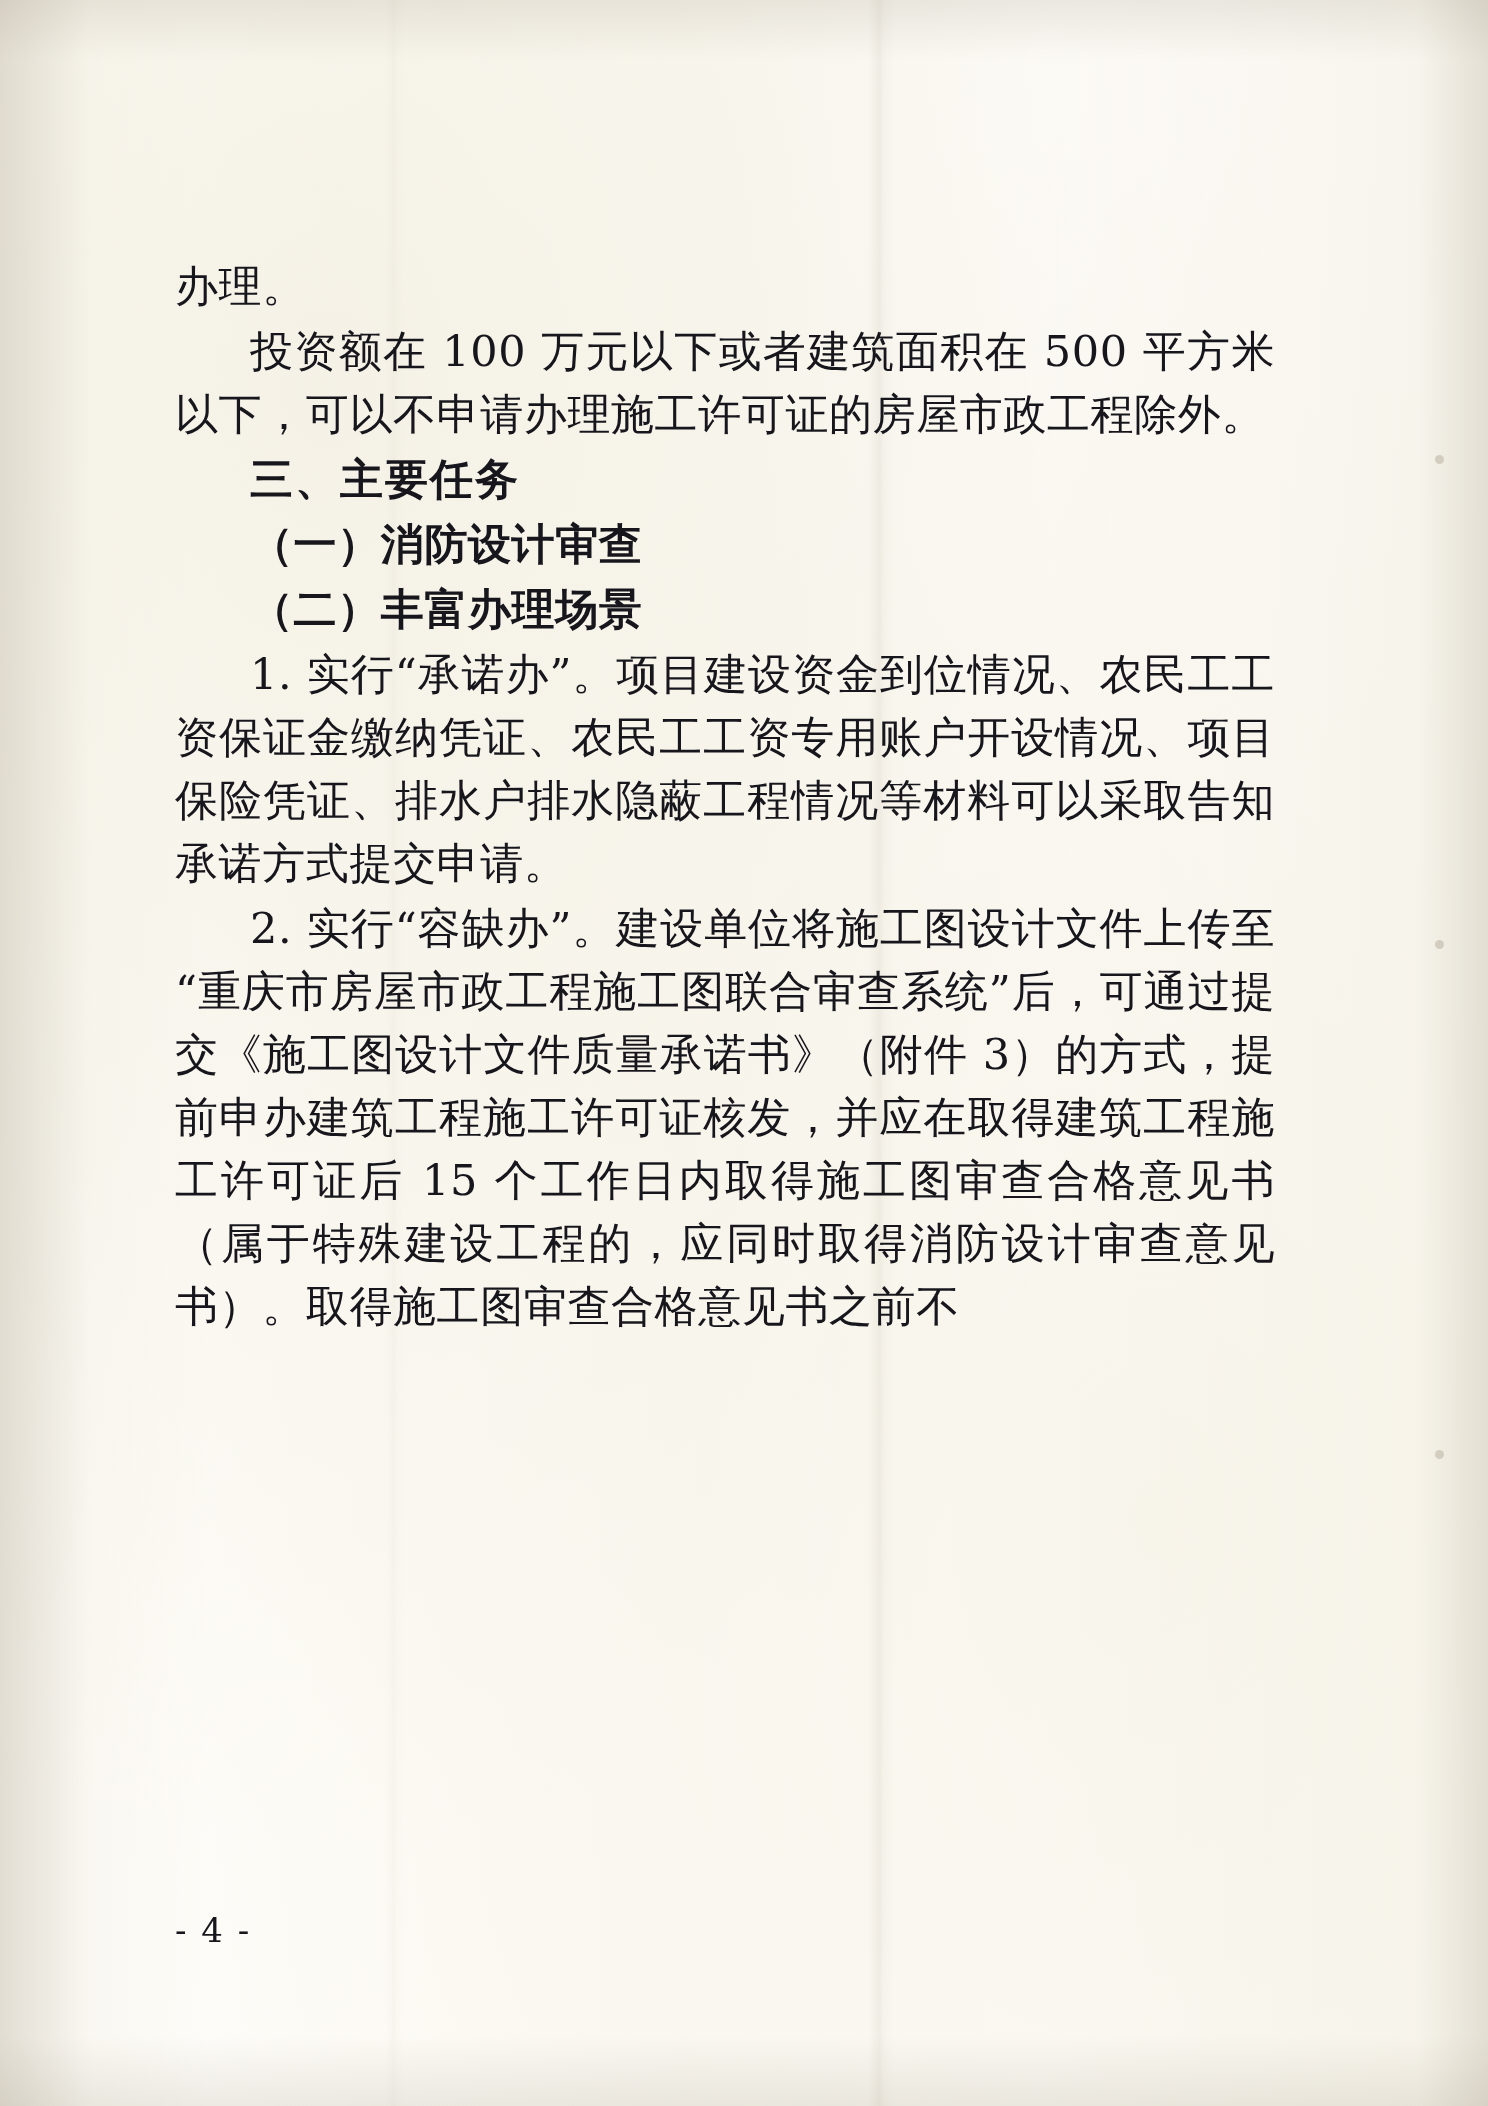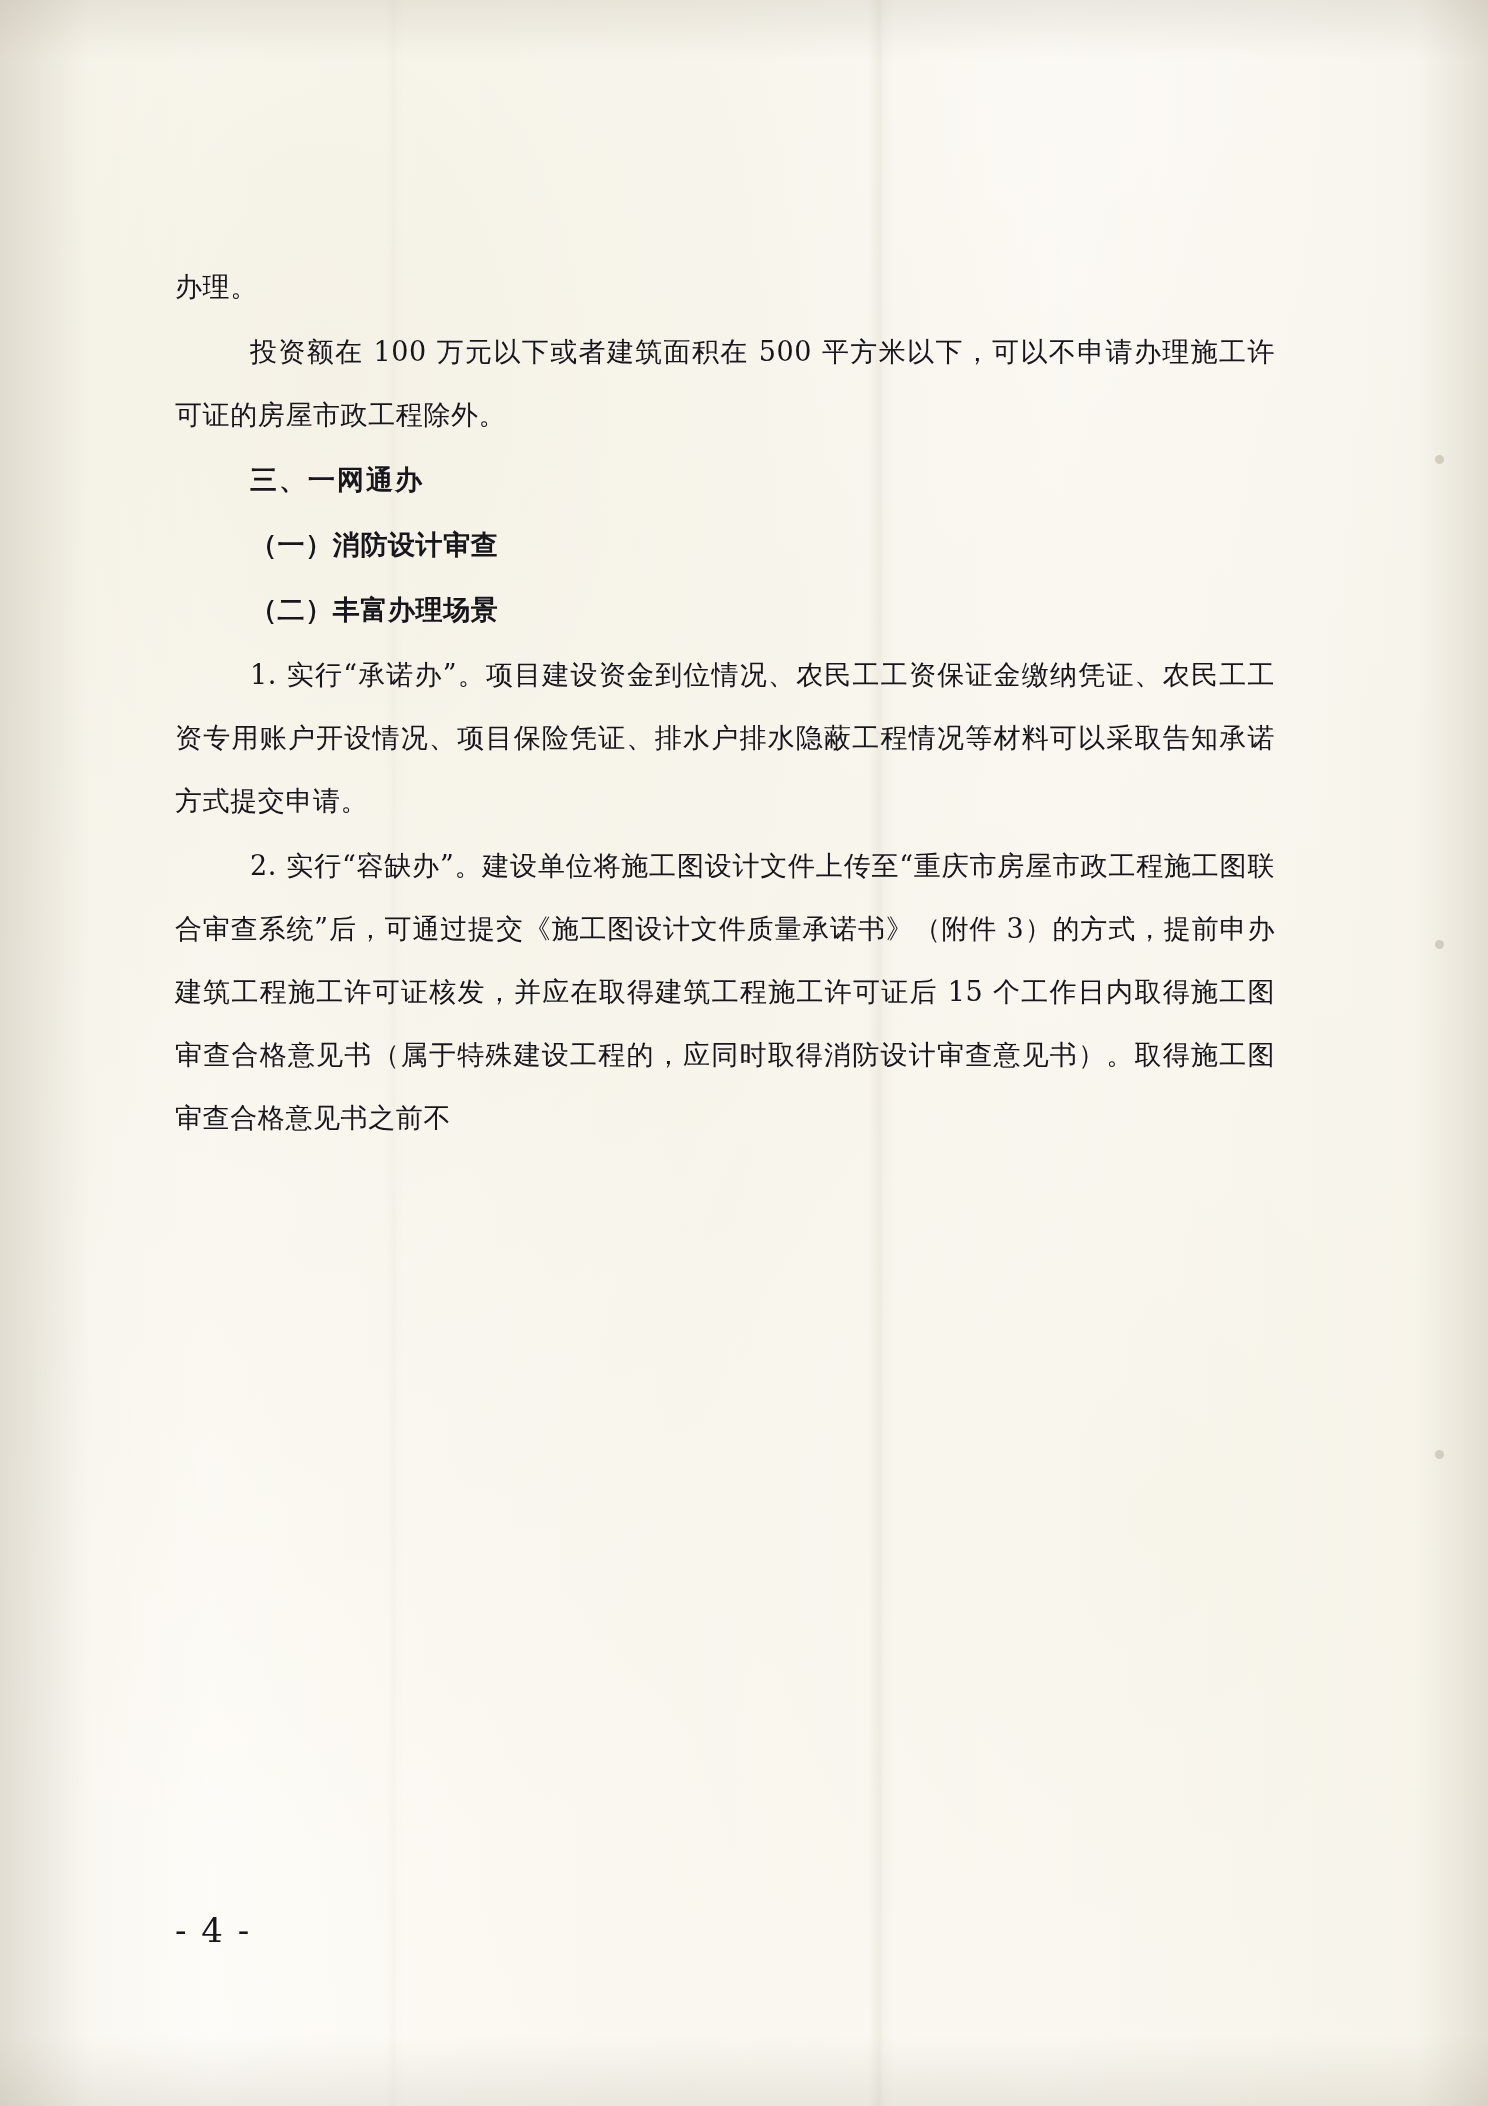--- a/index.html
+++ b/index.html
@@ -67,21 +67,21 @@
   .punch.p3 { top: 1450px; }
 
   .body-text {
     position: absolute;
     left: 175px;
     top: 255px;
     width: 1100px;
   }
   p {
     margin: 0 0 2px 0;
-    font-size: 27px;
+    font-size: 43px;
     line-height: 63px;
     letter-spacing: 0.6px;
     text-align: justify;
     text-justify: inter-character;
     white-space: pre-wrap;
     color: #16161c;
   }
   p.indent { text-indent: 75px; }
   p.heading {
     font-weight: bold;
@@ -114,21 +114,21 @@
   <div class="fold f2"></div>
   <div class="fold f1"></div>
 
   <div class="punch p1"></div>
   <div class="punch p2"></div>
   <div class="punch p3"></div>
 
   <div class="body-text">
     <p class="plain">办理。</p>
     <p class="indent">投资额在 100 万元以下或者建筑面积在 500 平方米以下，可以不申请办理施工许可证的房屋市政工程除外。</p>
-    <p class="heading">三、一网通办</p>
+    <p class="heading">三、主要任务</p>
     <p class="subheading">（一）消防设计审查</p>
     <p class="subheading">（二）丰富办理场景</p>
     <p class="indent">1. 实行“承诺办”。项目建设资金到位情况、农民工工资保证金缴纳凭证、农民工工资专用账户开设情况、项目保险凭证、排水户排水隐蔽工程情况等材料可以采取告知承诺方式提交申请。</p>
     <p class="indent">2. 实行“容缺办”。建设单位将施工图设计文件上传至“重庆市房屋市政工程施工图联合审查系统”后，可通过提交《施工图设计文件质量承诺书》（附件 3）的方式，提前申办建筑工程施工许可证核发，并应在取得建筑工程施工许可证后 15 个工作日内取得施工图审查合格意见书（属于特殊建设工程的，应同时取得消防设计审查意见书）。取得施工图审查合格意见书之前不</p>
   </div>
 
   <div class="page-number">- 4 -</div>
 
 </div>
 

